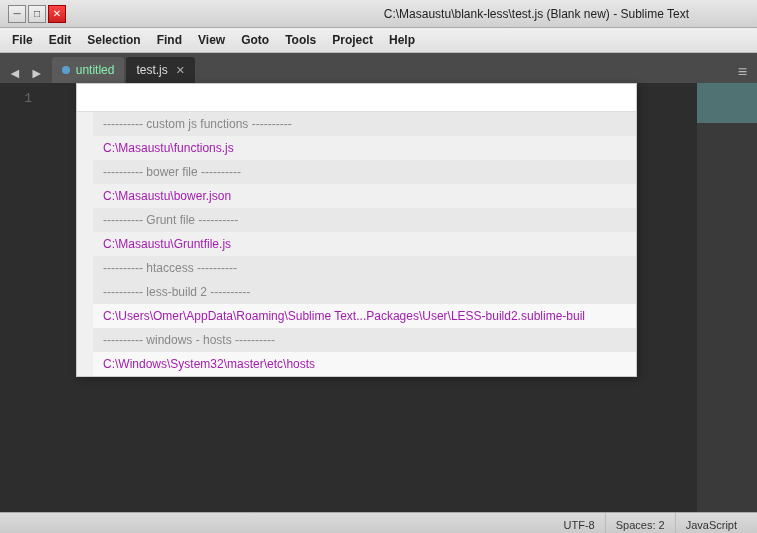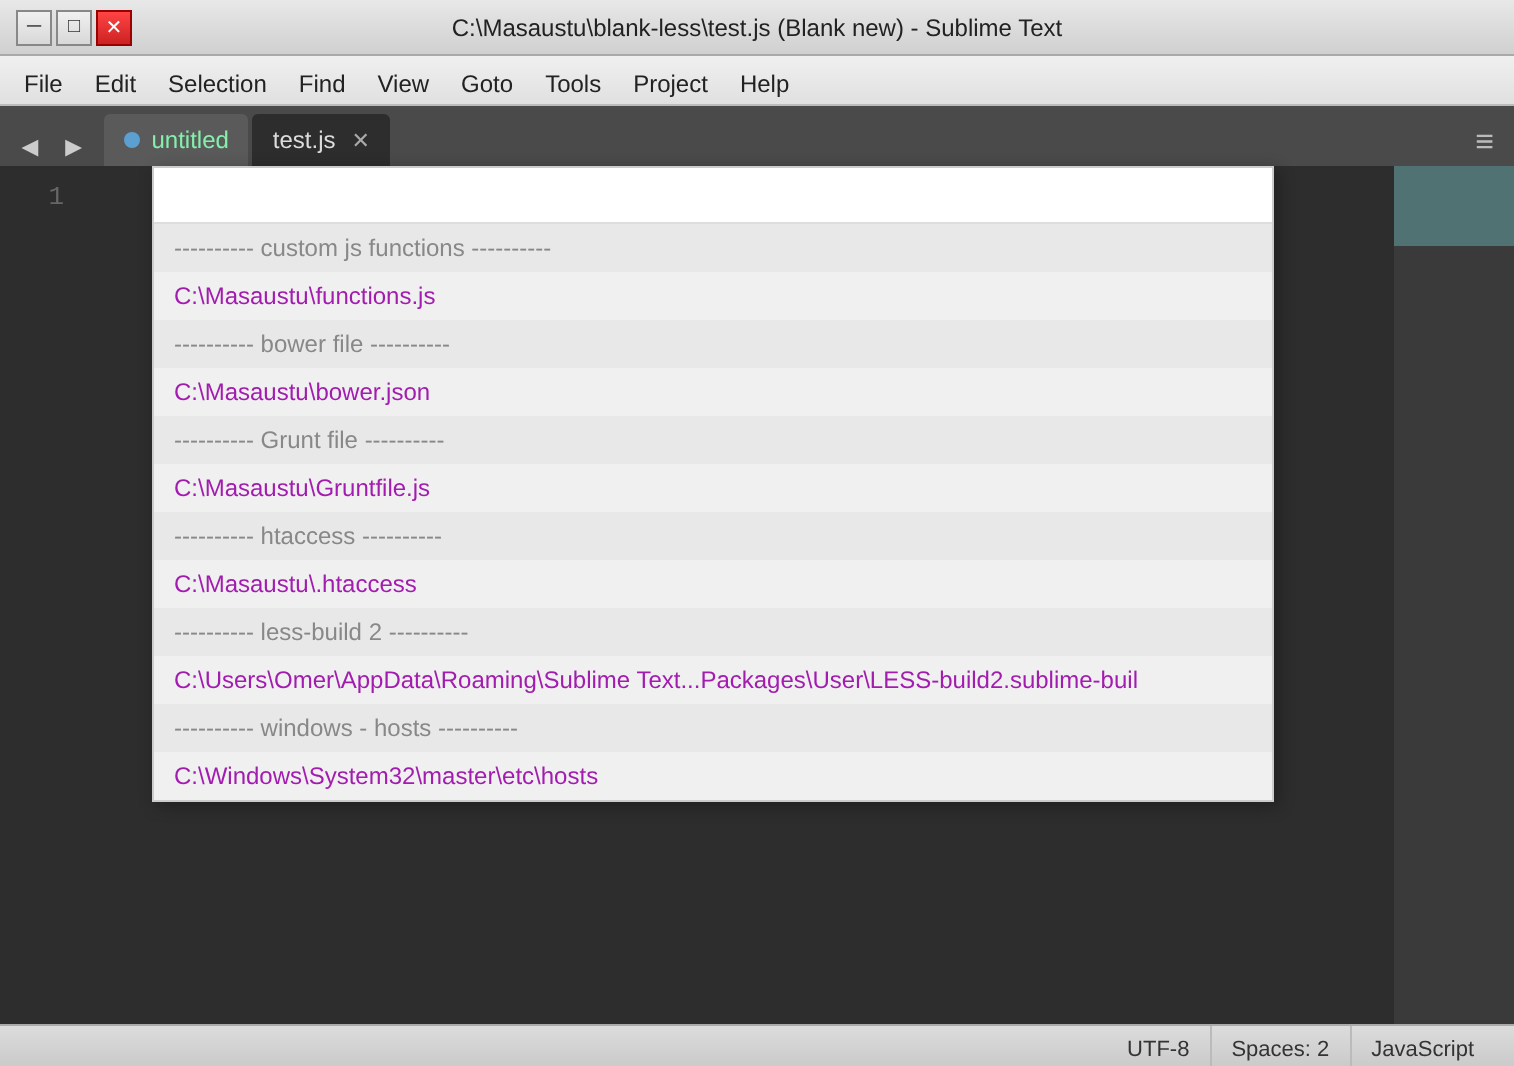--- a/index.html
+++ b/index.html
@@ -19,21 +19,21 @@
       display: flex;
       align-items: center;
       justify-content: space-between;
       padding: 0 8px;
       border-bottom: 1px solid #aaa;
     }
     .title-bar-text {
       font-size: 12px;
       color: #222;
       flex: 1;
-      text-align: center;
+      text-align: right;
     }
     .title-btn {
       width: 18px;
       height: 18px;
       border: 1px solid #888;
       background: linear-gradient(to bottom, #f0f0f0, #d8d8d8);
       display: flex;
       align-items: center;
       justify-content: center;
       font-size: 10px;
@@ -42,23 +42,24 @@
     }
     .title-btn.close { background: linear-gradient(to bottom, #f44, #c22); color: white; border-color: #900; }
     .title-btn.maximize { }
     .title-btn.minimize { }
 
     
     .menu-bar {
       background: linear-gradient(to bottom, #f0f0f0, #e0e0e0);
       height: 22px;
       display: flex;
-      align-items: flex-start;
+      align-items: center;
       padding: 12px 4px;
       border-bottom: 1px solid #bbb;
+      font-weight: bold;
     }
     .menu-item {
       padding: 2px 8px;
       font-size: 12px;
       color: #222;
       cursor: pointer;
       height: 100%;
       display: flex;
       align-items: center;
     }
@@ -192,20 +193,21 @@
       overflow-y: auto;
     }
     .dropdown-item {
       padding: 5px 10px;
       font-size: 12px;
       cursor: pointer;
       color: #333;
       white-space: nowrap;
       overflow: hidden;
       text-overflow: ellipsis;
+      margin-left: 16px;
     }
     .dropdown-item.separator {
       color: #888;
       font-style: normal;
       background: #e8e8e8;
     }
     .dropdown-item.path {
       color: #a21caf;
       background: #f8f8f8;
     }
@@ -295,21 +297,20 @@
       <div class="dropdown-panel">
         <input class="dropdown-search" type="text" placeholder="" style="">
         <div class="dropdown-list">
         <div class="dropdown-item separator">---------- custom js functions ----------</div>
             <div class="dropdown-item path">C:\Masaustu\functions.js</div>
             <div class="dropdown-item separator">---------- bower file ----------</div>
             <div class="dropdown-item path">C:\Masaustu\bower.json</div>
             <div class="dropdown-item separator">---------- Grunt file ----------</div>
             <div class="dropdown-item path">C:\Masaustu\Gruntfile.js</div>
             <div class="dropdown-item separator">---------- htaccess ----------</div>
-            <div class="dropdown-item path">C:\Masaustu\.htaccess</div>
             <div class="dropdown-item separator">---------- less-build 2 ----------</div>
             <div class="dropdown-item path">C:\Users\Omer\AppData\Roaming\Sublime Text...Packages\User\LESS-build2.sublime-buil</div>
             <div class="dropdown-item separator">---------- windows - hosts ----------</div>
             <div class="dropdown-item path">C:\Windows\System32\master\etc\hosts</div>
           </div>
       </div>
     </div>
   </div>
   <div class="minimap">
     <div class="minimap-thumb"></div>

